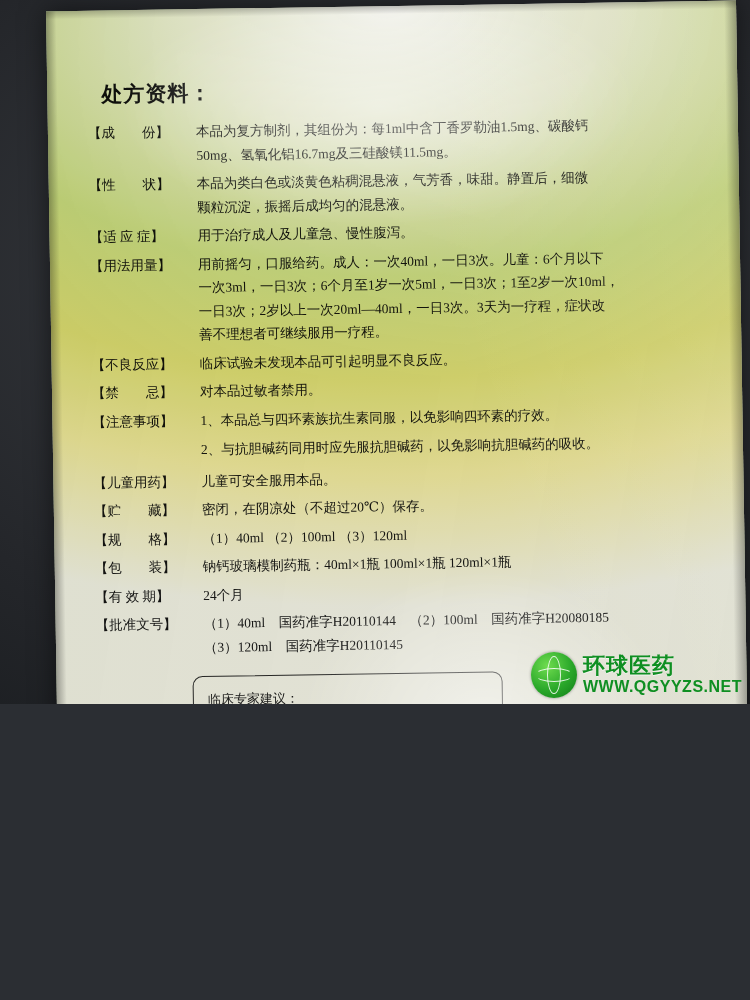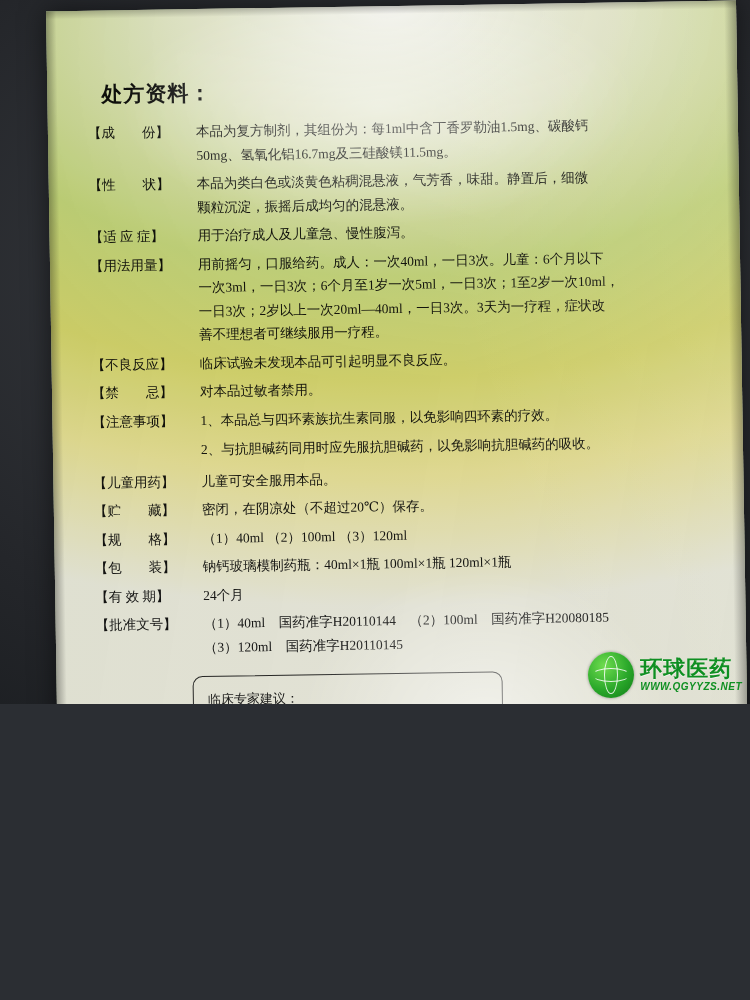--- a/index.html
+++ b/index.html
@@ -193,26 +193,25 @@
   #watermark .wtop {
     font-family: "Liberation Sans", sans-serif;
     font-size: 22px;
     font-weight: bold;
     color: #0f8f22;
     text-shadow: 0 1px 0 rgba(255,255,255,.6);
     letter-spacing: 1px;
   }
   #watermark .wbot {
     font-family: "Liberation Sans", sans-serif;
-    font-size: 10px;
+    font-size: 16px;
     font-weight: bold;
     color: #0f8f22;
     letter-spacing: .5px;
     margin-top: 2px;
-    font-style: italic;
   }
   
   .edge-l {
     position: absolute;
     left: 0; top: 0; bottom: 0; width: 10px;
     background: linear-gradient(90deg, rgba(0,0,0,.30), rgba(0,0,0,0));
   }
   .edge-r {
     position: absolute;
     right: 0; top: 0; bottom: 0; width: 12px;

